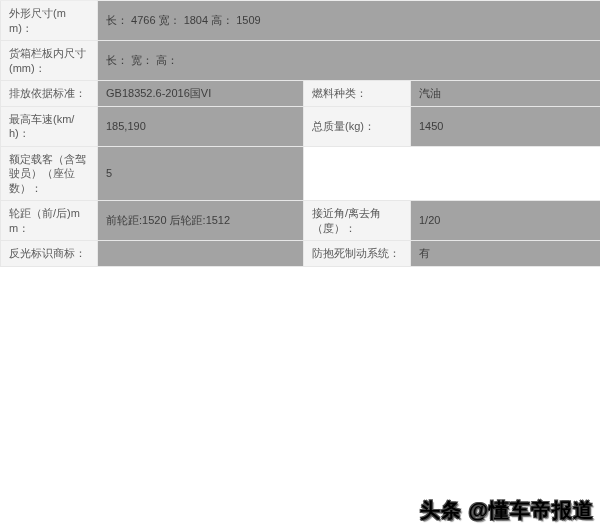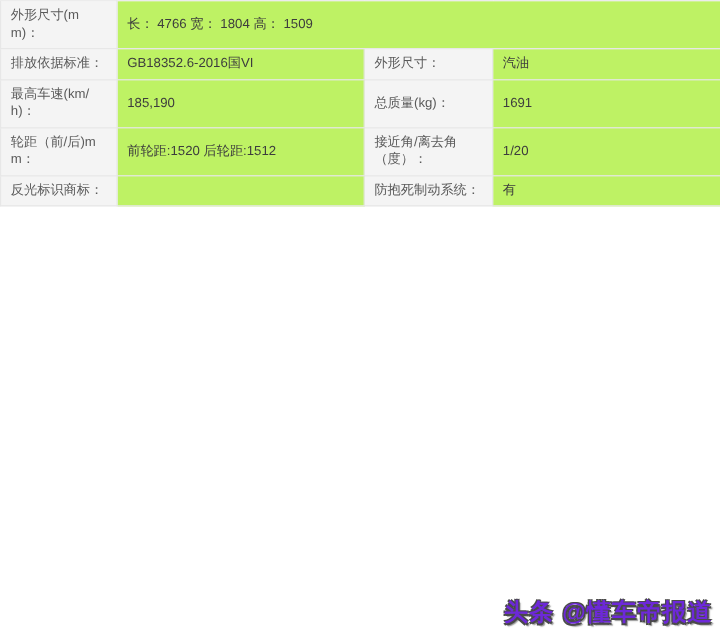--- a/index.html
+++ b/index.html
@@ -19,37 +19,37 @@
     line-height: 1.32;
     vertical-align: middle;
     word-break: break-all;
     overflow-wrap: break-word;
   }
   td.label {
     background: #f4f4f4;
     color: #5a5a5a;
   }
   td.value {
-    background: #bef264;
+    background: #a3a3a3;
     color: #3d3d3d;
   }
   td.blank {
     background: #ffffff;
     border-left: 1px solid #e7e7e7;
   }
   tr.first td { border-top: 1px solid #ececec; }
 
   .watermark {
     position: absolute;
     right: 6px;
     bottom: 6px;
     font-size: 20px;
     font-weight: bold;
     letter-spacing: 1px;
-    color: #6d28d9;
+    color: #000000;
     text-shadow:
       -1px -1px 0 #4a4a4a,
        1px -1px 0 #4a4a4a,
       -1px  1px 0 #4a4a4a,
        1px  1px 0 #4a4a4a,
        2px  2px 1px rgba(60,60,60,0.55);
     pointer-events: none;
     white-space: nowrap;
   }
 </style>
@@ -62,30 +62,39 @@
     <col style="width:206px">
     <col style="width:107px">
     <col style="width:190px">
   </colgroup>
   <tbody>
     <tr class="first">
       <td class="label">外形尺寸(mm)：</td>
       <td class="value" colspan="3">长： 4766 宽： 1804 高： 1509</td>
     </tr>
     <tr>
+      <td class="label">货箱栏板内尺寸(mm)：</td>
+      <td class="value" colspan="3">长： 宽： 高：</td>
+    </tr>
+    <tr>
       <td class="label">排放依据标准：</td>
       <td class="value">GB18352.6-2016国VI</td>
-      <td class="label">外形尺寸：</td>
+      <td class="label">燃料种类：</td>
       <td class="value">汽油</td>
     </tr>
     <tr>
       <td class="label">最高车速(km/h)：</td>
       <td class="value">185,190</td>
       <td class="label">总质量(kg)：</td>
-      <td class="value">1691</td>
+      <td class="value">1450</td>
+    </tr>
+    <tr>
+      <td class="label">额定载客（含驾驶员）（座位数）：</td>
+      <td class="value">5</td>
+      <td class="blank" colspan="2"></td>
     </tr>
     <tr>
       <td class="label">轮距（前/后)mm：</td>
       <td class="value">前轮距:1520 后轮距:1512</td>
       <td class="label">接近角/离去角（度）：</td>
       <td class="value">1/20</td>
     </tr>
     <tr>
       <td class="label">反光标识商标：</td>
       <td class="value"></td>

